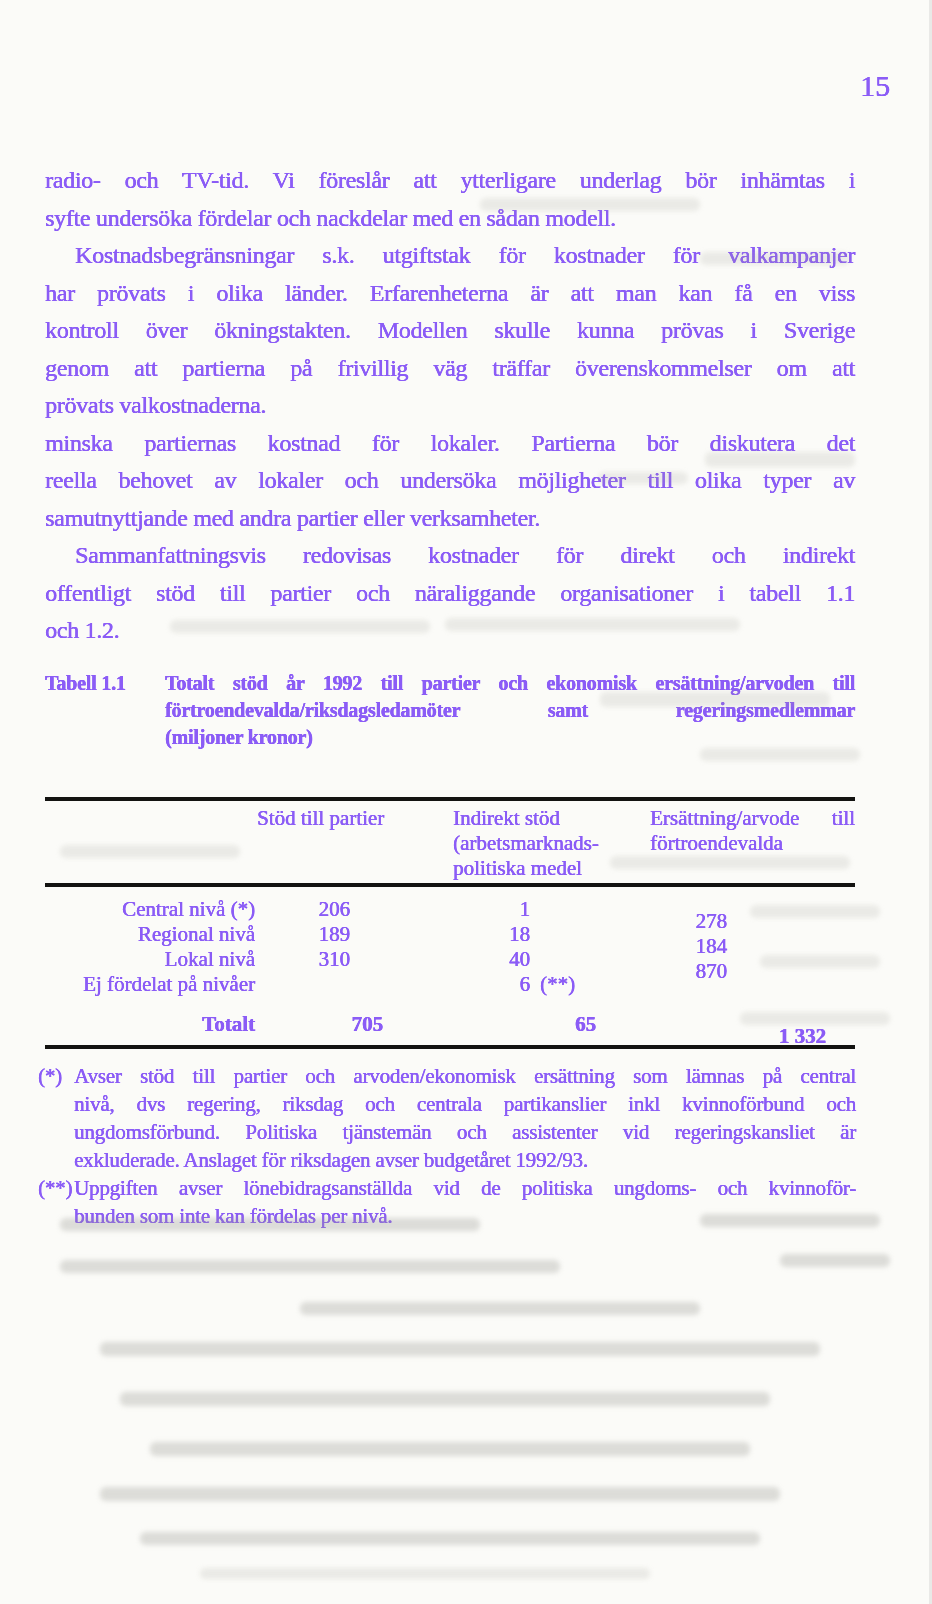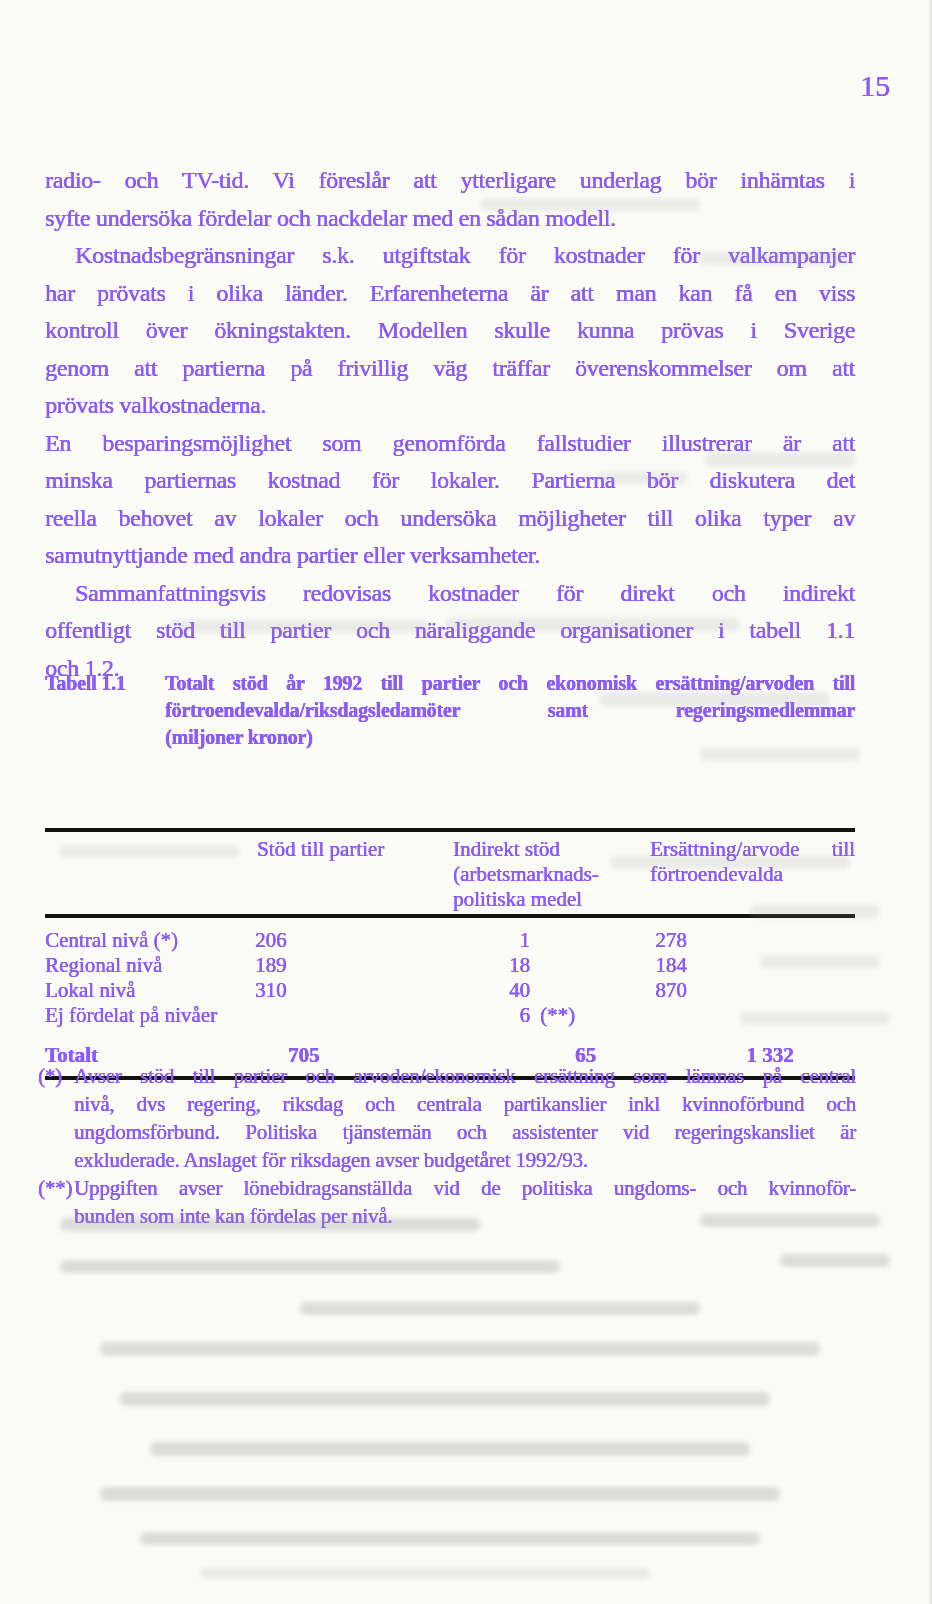--- a/index.html
+++ b/index.html
@@ -32,35 +32,35 @@
   
   .caption {
     position:absolute; left:45px; top:670px; width:810px;
     display:grid; grid-template-columns:120px 1fr;
     font-weight:bold; font-size:20px; line-height:27px; letter-spacing:-0.2px;
   }
   .cap-line { text-align:justify; text-align-last:justify; }
   .cap-line.last { text-align:left; text-align-last:left; }
 
   
-  .dtable { position:absolute; left:45px; top:828px; width:810px; font-size:21px; }
+  .dtable { position:absolute; left:45px; top:797px; width:810px; font-size:21px; }
   .rule { height:4px; background:#131311; }
   .thead { padding:5px 0 2px 0; line-height:25px; }
   .hgrid, .trow { display:grid; grid-template-columns:210px 175px 185px 240px; }
   .th2 { padding-left:2px; white-space:nowrap; }
   .th3 { padding-left:23px; white-space:nowrap; }
   .th4-l1 { text-align:justify; text-align-last:justify; padding-left:35px; }
   .th4-l2 { padding-left:35px; }
   .tbody { padding:10px 0 8px 0; line-height:25px; }
   .trow { height:25px; }
-  .c-label { text-align:left; white-space:nowrap; }
-  .c-stod  { padding-right:80px; }
+  .c-label { text-align:right; white-space:nowrap; }
+  .c-stod  { text-align:right; padding-right:80px; }
   .c-ind   { text-align:right; padding-right:85px; position:relative; }
   .c-ind .suffix { position:absolute; left:110px; top:0; text-align:left; }
-  .c-ers   { text-align:center; padding-right:128px; }
+  .c-ers   { text-align:right; padding-right:128px;margin-top:12px; }
   .spacer  { height:15px; }
   .total-row { font-weight:bold;gap:33px; }
 
   
   .footnotes {
     position:absolute; left:38px; top:1062px; width:818px;
     font-size:21px; line-height:28px; letter-spacing:-0.2px;
   }
   .fn { display:grid; grid-template-columns:36px 1fr; }
   .fn-line { text-align:justify; text-align-last:justify;font-family:Liberation Serif, serif; }
@@ -82,21 +82,20 @@
   <div class="page-number ink">15</div>
 
   <div class="body-text ink">
     <div class="bline">radio- och TV-tid. Vi föreslår att ytterligare underlag bör inhämtas i</div>
     <div class="bline last">syfte undersöka fördelar och nackdelar med en sådan modell.</div>
     <div class="bline indent">Kostnadsbegränsningar s.k. utgiftstak för kostnader för valkampanjer</div>
     <div class="bline">har prövats i olika länder. Erfarenheterna är att man kan få en viss</div>
     <div class="bline">kontroll över ökningstakten. Modellen skulle kunna prövas i Sverige</div>
     <div class="bline">genom att partierna på frivillig väg träffar överenskommelser om att</div>
     <div class="bline last">prövats valkostnaderna.</div>
-    <div class="bline">En besparingsmöjlighet som genomförda fallstudier illustrerar är att</div>
     <div class="bline">minska partiernas kostnad för lokaler. Partierna bör diskutera det</div>
     <div class="bline">reella behovet av lokaler och undersöka möjligheter till olika typer av</div>
     <div class="bline last">samutnyttjande med andra partier eller verksamheter.</div>
     <div class="bline indent">Sammanfattningsvis redovisas kostnader för direkt och indirekt</div>
     <div class="bline">offentligt stöd till partier och näraliggande organisationer i tabell 1.1</div>
     <div class="bline last">och 1.2.</div>
   </div>
 
   <div class="caption ink">
     <div class="cap-label">Tabell 1.1</div>

